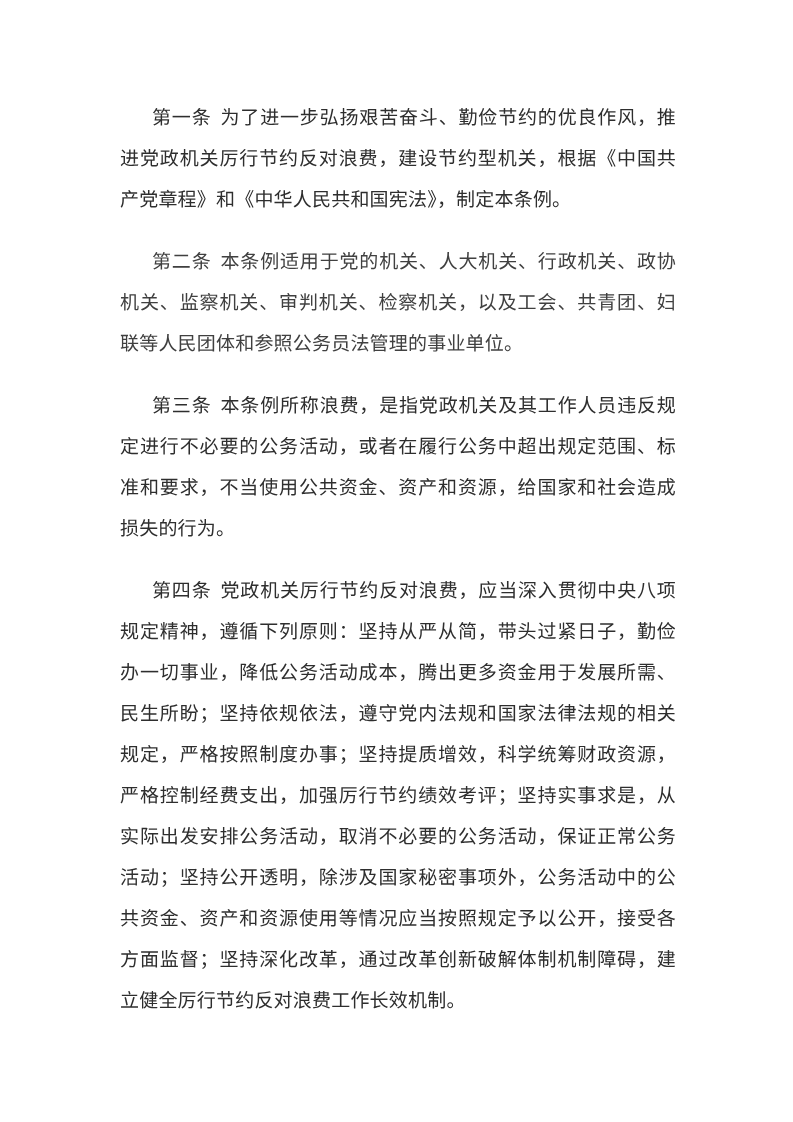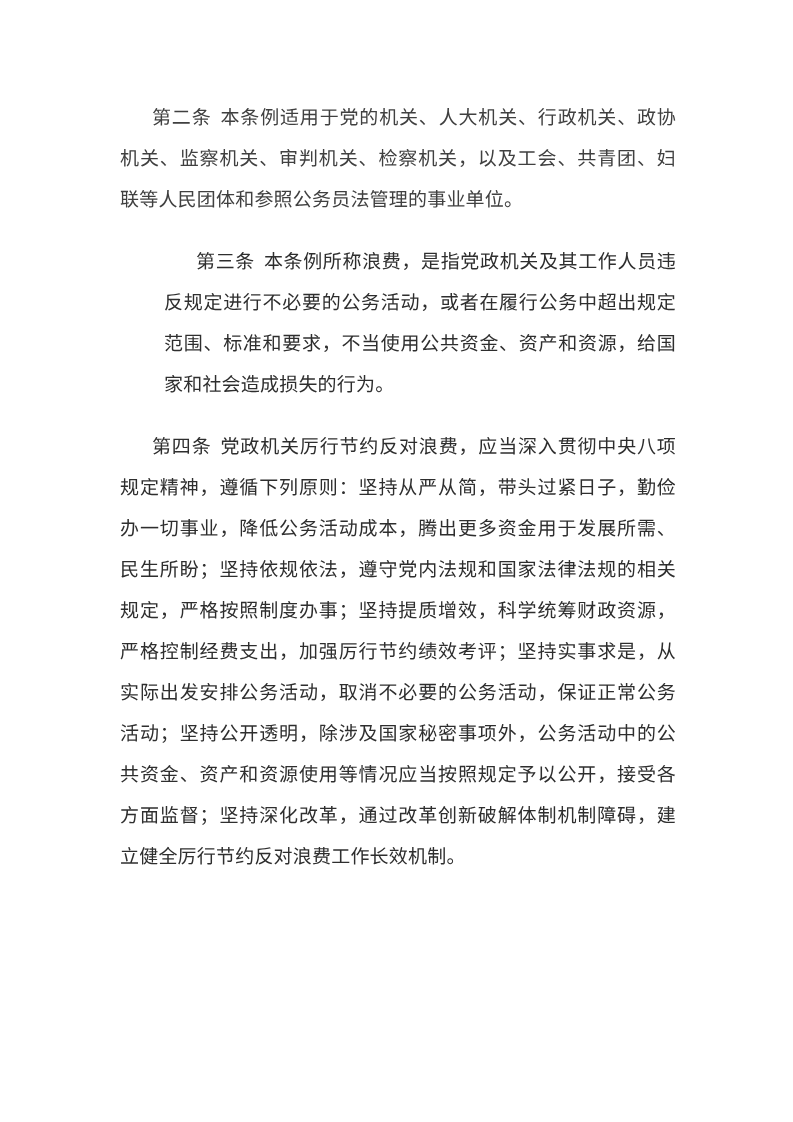--- a/index.html
+++ b/index.html
@@ -32,17 +32,18 @@
   }
   .doc-body p.article .article-number {
     margin-right: 9px;
   }
 </style>
 </head>
 <body style="background: rgb(255, 255, 255);">
 
 <main class="page">
   <div class="doc-body" id="doc-body">
+      <p class="article" style="color: rgb(46, 46, 46);"><span class="article-number">第一条</span><span class="article-text">为了进一步弘扬艰苦奋斗、勤俭节约的优良作风，推进党政机关厉行节约反对浪费，建设节约型机关，根据《中国共产党章程》和《中华人民共和国宪法》，制定本条例。</span></p>
       <p class="article" style="color: #404040;"><span class="article-number">第二条</span><span class="article-text">本条例适用于党的机关、人大机关、行政机关、政协机关、监察机关、审判机关、检察机关，以及工会、共青团、妇联等人民团体和参照公务员法管理的事业单位。</span></p>
-      <p class="article" style="color: rgb(46, 46, 46); margin-left: 44px;"><span class="article-number">第三条</span><span class="article-text">本条例所称浪费，是指党政机关及其工作人员违反规定进行不必要的公务活动，或者在履行公务中超出规定范围、标准和要求，不当使用公共资金、资产和资源，给国家和社会造成损失的行为。</span></p>
+      <p class="article" style="color: rgb(46, 46, 46);"><span class="article-number">第三条</span><span class="article-text">本条例所称浪费，是指党政机关及其工作人员违反规定进行不必要的公务活动，或者在履行公务中超出规定范围、标准和要求，不当使用公共资金、资产和资源，给国家和社会造成损失的行为。</span></p>
       <p class="article" style="color: rgb(46, 46, 46);"><span class="article-number">第四条</span><span class="article-text">党政机关厉行节约反对浪费，应当深入贯彻中央八项规定精神，遵循下列原则：坚持从严从简，带头过紧日子，勤俭办一切事业，降低公务活动成本，腾出更多资金用于发展所需、民生所盼；坚持依规依法，遵守党内法规和国家法律法规的相关规定，严格按照制度办事；坚持提质增效，科学统筹财政资源，严格控制经费支出，加强厉行节约绩效考评；坚持实事求是，从实际出发安排公务活动，取消不必要的公务活动，保证正常公务活动；坚持公开透明，除涉及国家秘密事项外，公务活动中的公共资金、资产和资源使用等情况应当按照规定予以公开，接受各方面监督；坚持深化改革，通过改革创新破解体制机制障碍，建立健全厉行节约反对浪费工作长效机制。</span></p>
     </div>
 </main>
 
 </body></html>

